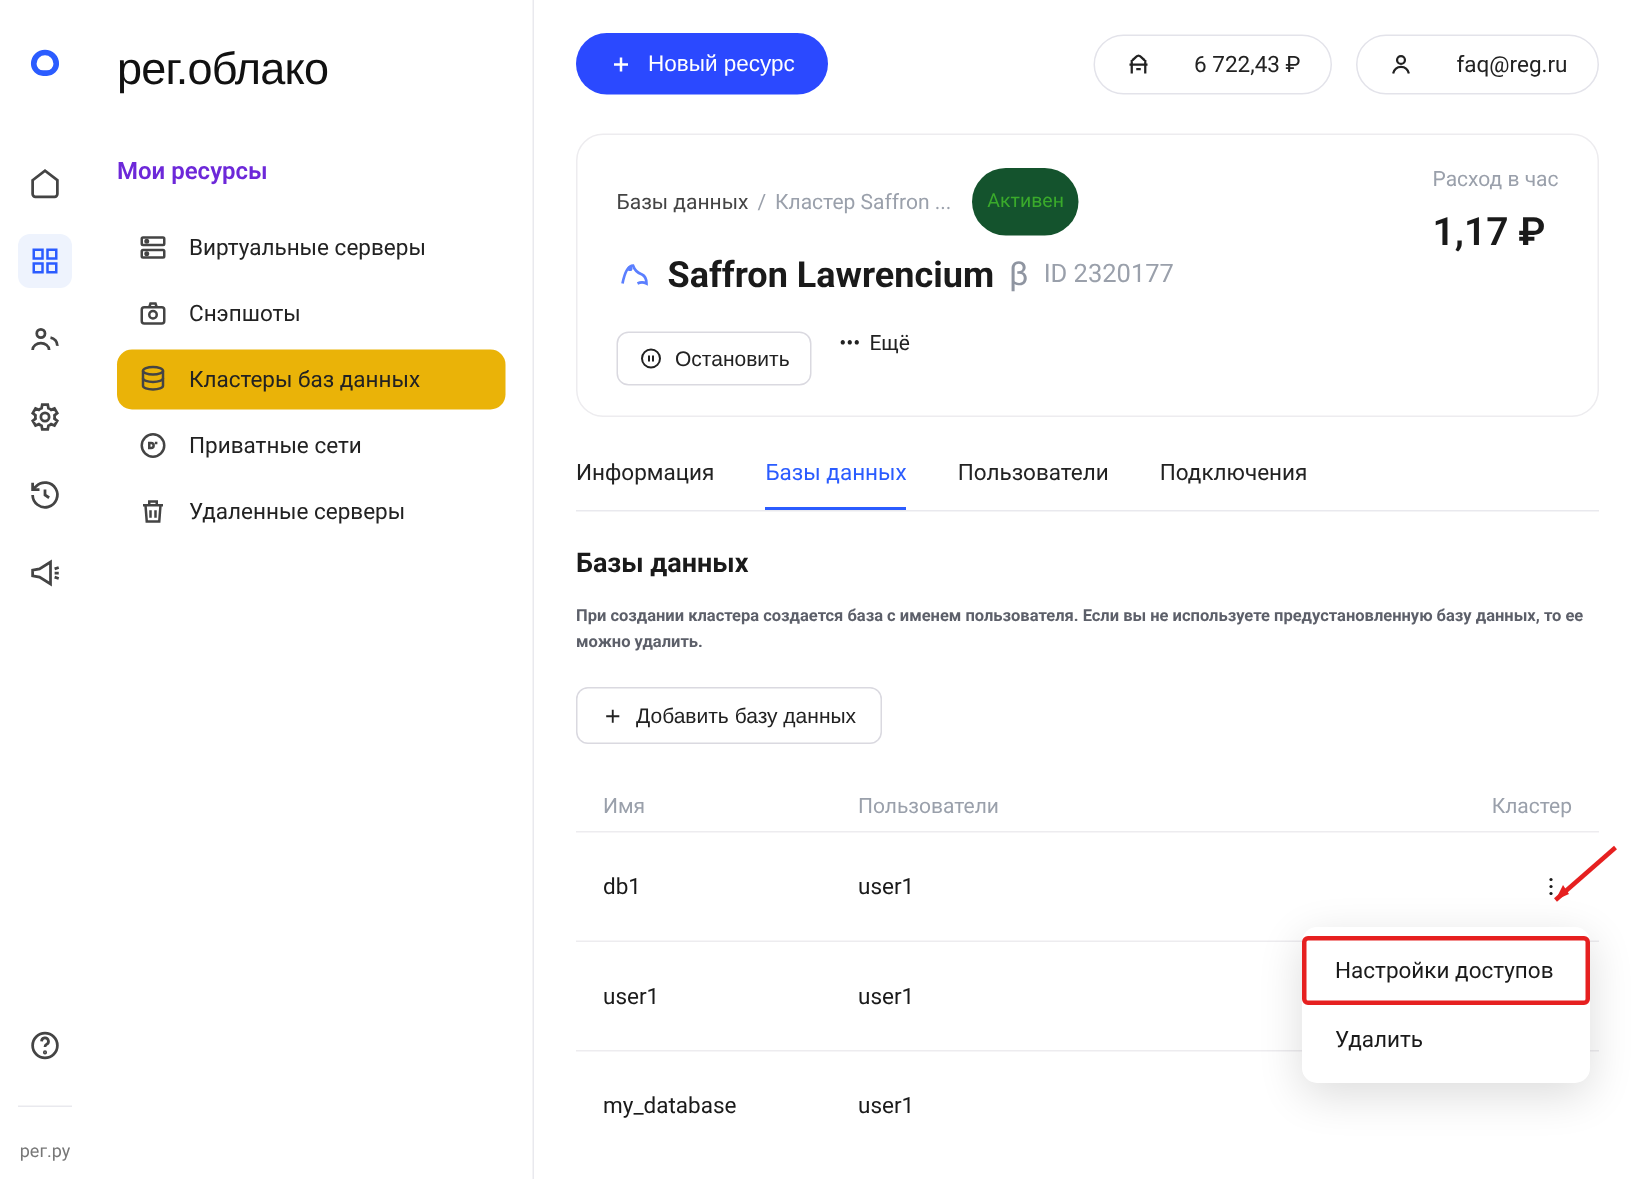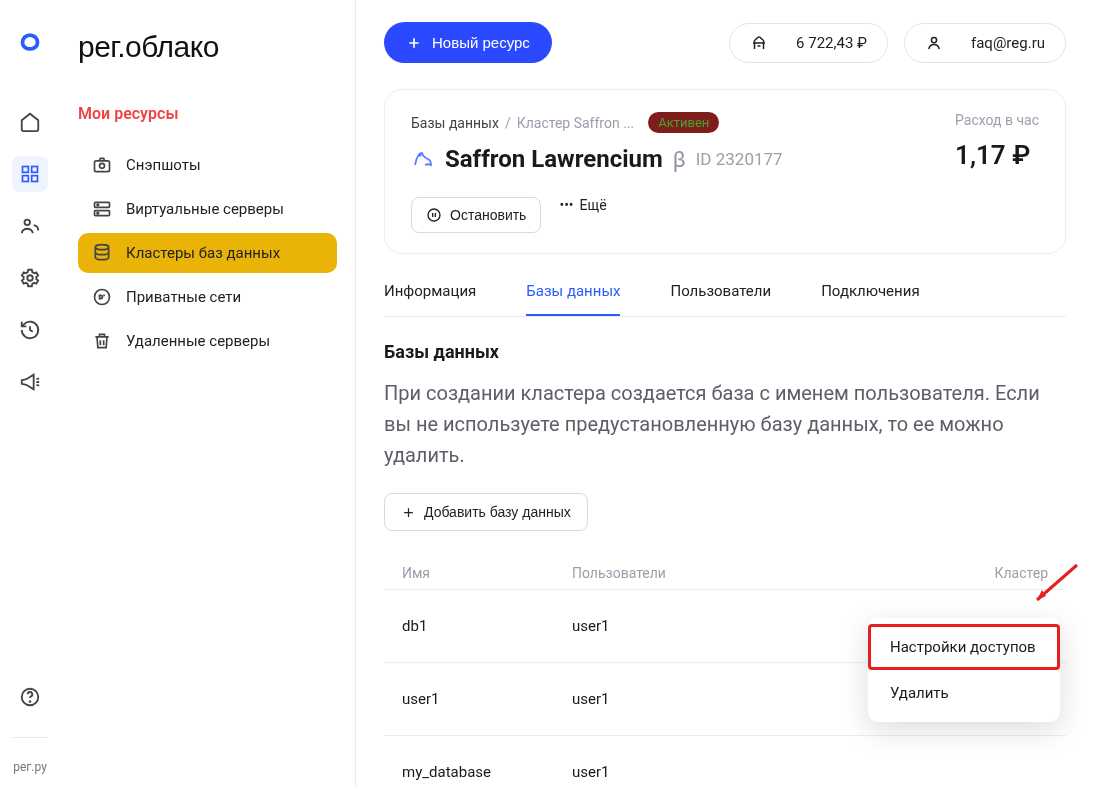--- a/index.html
+++ b/index.html
@@ -9,58 +9,58 @@
 .iconbar { position: absolute; left: 0; top: 0; width: 60px; height: 100%; display: flex; flex-direction: column; align-items: center; padding-top: 22px; gap: 16px; }
 .iconbar .ic { width: 36px; height: 36px; display:flex;align-items:center;justify-content:center; border-radius:8px; color:#444; cursor:pointer;}
 .iconbar .ic.active { background:#eef3fd; color:#2b5cff;}
 .iconbar .logo { color:#2b5cff; margin-bottom:30px;}
 .iconbar .spacer { flex:1;}
 .iconbar .footer-txt { font-size:12px; color:#777; margin-bottom:12px;}
 
 
 .sidebar { position:absolute; left:60px; top:0; width:296px; height:100%; border-right:1px solid #e9e9ee; padding:30px 18px 0 18px;}
 .brand { font-size:30px; font-weight:400; color:#111; margin-bottom:40px; letter-spacing:-0.5px; font-family: Arial, sans-serif;}
-.sect-title { font-size:16px; font-weight:600; color:#ef4444; margin-bottom:22px;}
+.sect-title { font-size:16px; font-weight:600; color:#6d28d9; margin-bottom:22px;}
 .side-item { display:flex; align-items:center; gap:14px; padding:10px 14px; border-radius:10px; font-size:15px; color:#222; cursor:pointer; margin-bottom:4px;}
 .side-item.active { background:#eab308; }
 .side-item .sicon { width:20px; height:20px; display:flex; align-items:center; justify-content:center; color:#444;}
 
 
 .main { position:absolute; left:356px; top:0; right:0; padding:22px 28px 0 28px;}
 
 
 .topbar { display:flex; align-items:center; gap:16px; margin-bottom:26px;}
 .btn-primary { background:#2b49ff; color:#fff; border:none; border-radius:999px; padding:12px 22px; font-size:15px; font-weight:500; display:flex; align-items:center; gap:10px; cursor:pointer;}
 .tb-spacer{flex:1;}
 .pill { border:1px solid #e3e3ea; border-radius:999px; padding:10px 20px; font-size:15px; display:flex; align-items:center; gap:28px; color:#222; cursor:pointer;}
 
 
 .card { border:1px solid #edecef; border-radius:18px; padding:22px 26px 20px 26px; margin-bottom:28px; position:relative;}
 .crumbs { font-size:14px; color:#444; display:flex; align-items:center; gap:6px;}
 .crumbs .muted{color:#9aa0ab;}
-.status-chip{ background:#7f1d1d; color:#3aaa2b; font-size:13px; padding:3px 10px; border-radius:999px; margin-left:8px;}
+.status-chip{ background:#14532d; color:#3aaa2b; font-size:13px; padding:15px 10px; border-radius:999px; margin-left:8px;}
 .title-row{display:flex; align-items:center; gap:10px; margin-top:12px;}
 .cl-title{font-size:24px; font-weight:700;}
 .beta{font-size:22px; color:#8f95a1; font-weight:400;}
 .idtxt{font-size:17px; color:#9aa0ab; font-weight:400;}
 .rate-block{ position:absolute; right:26px; top:22px; text-align:left;}
 .rate-lbl{color:#9aa0ab; font-size:14px;}
 .rate-val{font-size:26px; font-weight:600; margin-top:12px;}
 .card-actions{display:flex; align-items:flex-start; gap:18px; margin-top:24px;}
 .btn-outline{border:1px solid #dad9e0; background:#fff; border-radius:8px; padding:9px 14px; font-size:14px; display:flex;align-items:center;gap:8px; cursor:pointer;color:#222;}
 .more-link{font-size:14px; color:#222; display:flex; align-items:center; gap:6px; cursor:pointer;}
 
 
-.tabs{display:flex; gap:50px; border-bottom:1px solid #e9e9ee; margin-bottom:24px;}
+.tabs{display:flex; gap:34px; border-bottom:1px solid #e9e9ee; margin-bottom:24px;}
 .tab{font-size:15px; color:#222; padding:0 0 14px 0; cursor:pointer;}
 .tab.active{color:#2b5cff; border-bottom:2px solid #2b5cff;}
 
 
 .content h2{font-size:18px; font-weight:700; margin-bottom:16px;}
-.hint{font-size:20px; color:#5c5f69; line-height:1.55; margin-bottom:22px; max-width:680px;}
+.hint{font-size:11px; color:#5c5f69; line-height:1.55; margin-bottom:22px; max-width:680px;font-weight:bold;}
 .btn-add{border:1px solid #dad9e0; background:#fff; border-radius:8px; padding:10px 16px; font-size:14px; display:flex;align-items:center;gap:8px; cursor:pointer;color:#222; margin-bottom:26px;}
 
 
 .tbl{width:100%;}
 .thead{display:flex; padding:8px 18px; color:#9aa0ab; font-size:14px;}
 .col-name{width:170px;}
 .col-users{flex:1;}
 .col-act{width:90px; text-align:right;}
 .trow{display:flex; align-items:center; padding:22px 18px; border-top:1px solid #edecef; font-size:15px;}
 .dotbtn{width:28px;height:28px; display:flex;align-items:center;justify-content:center; cursor:pointer; margin-left:auto; border-radius:6px;}
@@ -135,37 +135,37 @@
   <div class="footer-txt">рег.ру</div>
 </div>
 
 <div class="sidebar">
   <div class="brand">рег.облако</div>
   <div class="sect-title">Мои ресурсы</div>
 
   <div class="side-item">
     <span class="sicon">
         <svg width="20" height="20" viewBox="0 0 24 24" fill="none" stroke="currentColor" stroke-width="2">
-          <rect x="3" y="7" width="18" height="13" rx="2"></rect>
-          <circle cx="12" cy="13" r="3"></circle>
-          <path d="M9 7l1-3h4l1 3"></path>
-        </svg>
-      </span>
-    <span>Снэпшоты</span>
-  </div>
-  <div class="side-item">
-    <span class="sicon">
-        <svg width="20" height="20" viewBox="0 0 24 24" fill="none" stroke="currentColor" stroke-width="2">
           <rect x="3" y="4" width="18" height="6" rx="1"></rect>
           <rect x="3" y="14" width="18" height="6" rx="1"></rect>
           <circle cx="7" cy="7" r="1"></circle>
           <circle cx="7" cy="17" r="1"></circle>
         </svg>
       </span>
     <span>Виртуальные серверы</span>
+  </div>
+  <div class="side-item">
+    <span class="sicon">
+        <svg width="20" height="20" viewBox="0 0 24 24" fill="none" stroke="currentColor" stroke-width="2">
+          <rect x="3" y="7" width="18" height="13" rx="2"></rect>
+          <circle cx="12" cy="13" r="3"></circle>
+          <path d="M9 7l1-3h4l1 3"></path>
+        </svg>
+      </span>
+    <span>Снэпшоты</span>
   </div>
   <div class="side-item active">
     <span class="sicon">
         <svg width="20" height="20" viewBox="0 0 24 24" fill="none" stroke="currentColor" stroke-width="2">
           <ellipse cx="12" cy="5" rx="8" ry="3"></ellipse>
           <path d="M4 5v6c0 1.7 3.6 3 8 3s8-1.3 8-3V5"></path>
           <path d="M4 11v6c0 1.7 3.6 3 8 3s8-1.3 8-3v-6"></path>
         </svg>
       </span>
     <span>Кластеры баз данных</span>

